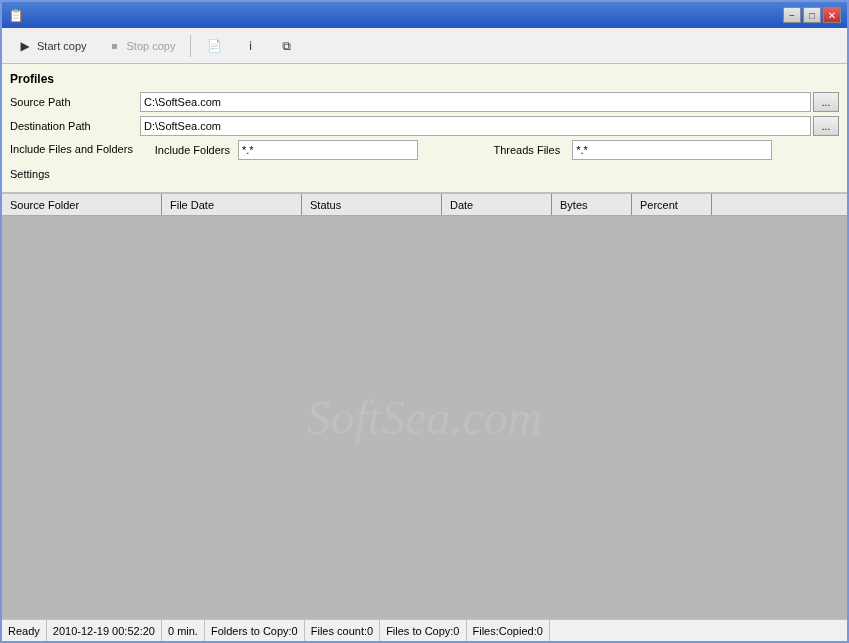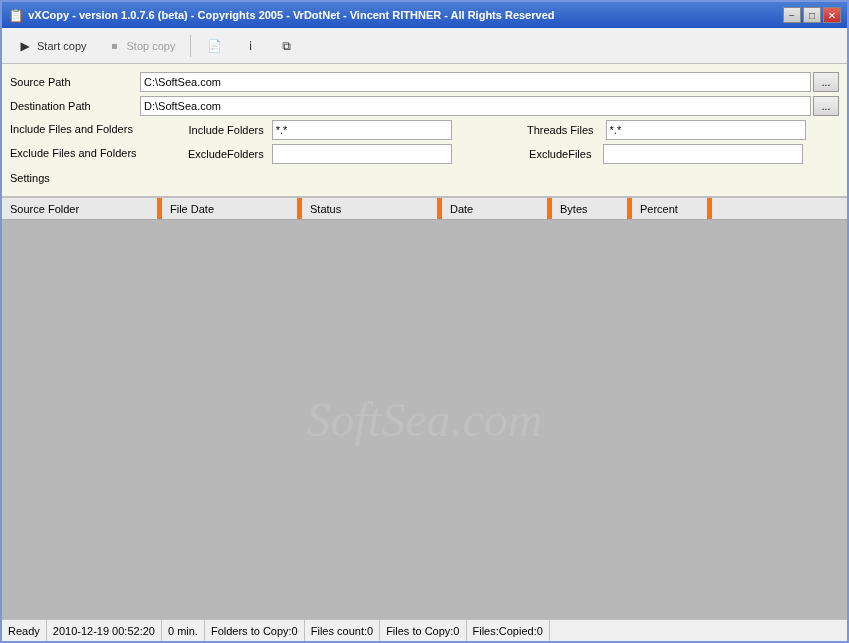--- a/index.html
+++ b/index.html
@@ -222,21 +222,21 @@
       background: #e8e8e8;
       border-bottom: 1px solid #aaa;
       display: flex;
       height: 22px;
       align-items: center;
       flex-shrink: 0;
     }
     .table-col {
       font-size: 11px;
       padding: 0 8px;
-      border-right: 5px solid #f97316;
+      border-right: 1px solid #f97316;
       height: 100%;
       display: flex;
       align-items: center;
       font-weight: normal;
     }
     .col-source { width: 160px; }
     .col-filename { width: 140px; }
     .col-status { width: 140px; }
     .col-date { width: 110px; }
     .col-bytes { width: 80px; }
@@ -288,32 +288,30 @@
     }
     .double-row {
       display: flex;
       gap: 8px;
     }
     .half-section {
       flex: 1;
       display: flex;
       align-items: center;
       gap: 8px;
-      justify-content: center;
     }
   </style>
 </head>
 <body>
 
 <div class="window">
 
   <div class="title-bar">
     <div class="title-bar-left">
       <span style="font-size:13px;">📋</span>
-      <span>vXCopy - version 1.0.7.6 (beta) - Copyrights 2005 - VrDotNet - Vincent RITHNER - All Rights Reserved</span>
     </div>
     <div class="title-bar-right">
       <div class="title-btn">−</div>
       <div class="title-btn">□</div>
       <div class="title-btn close">✕</div>
     </div>
   </div>
 
   <div class="toolbar">
     <button class="toolbar-btn">
@@ -332,20 +330,21 @@
       <span class="toolbar-icon">ℹ</span>
     </button>
     <button class="toolbar-btn">
       <span class="toolbar-icon">⧉</span>
     </button>
   </div>
 
   <div class="main-content">
 
     <div class="profiles-area">
+      <div class="profiles-title">Profiles</div>
 
       <div class="form-row">
         <span class="form-label">Source Path</span>
         <input type="text" class="form-input" value="C:\SoftSea.com" style="">
         <button class="browse-btn">...</button>
       </div>
 
       <div class="form-row">
         <span class="form-label">Destination Path</span>
         <input type="text" class="form-input" value="D:\SoftSea.com" style="">
@@ -361,35 +360,20 @@
               <input type="text" class="settings-input" value="*.*" style="">
             </div>
             <div class="half-section">
               <span style="font-size:11px;white-space:nowrap;">Threads Files</span>
               <input type="text" class="settings-input-wide" value="*.*" style="margin-left: 4px;">
             </div>
           </div>
         </div>
       </div>
 
-      <div class="outer-row">
-        <span class="settings-left-label" style="padding-top:3px;">Exclude Files and Folders</span>
-        <div class="right-panel">
-          <div class="double-row">
-            <div class="half-section">
-              <span class="settings-sublabel">ExcludeFolders</span>
-              <input type="text" class="settings-input" value="" style="">
-            </div>
-            <div class="half-section">
-              <span style="font-size:11px;white-space:nowrap;">ExcludeFiles</span>
-              <input type="text" class="settings-input-wide" value="" style="margin-left: 4px;">
-            </div>
-          </div>
-        </div>
-      </div>
 
       <div class="outer-row">
         <span class="settings-left-label" style="padding-top:4px;">Settings</span>
       </div>
     </div>
 
     <div class="table-area">
       <div class="table-header">
         <div class="table-col col-source">Source Folder</div>
         <div class="table-col col-filename">File Date</div>

